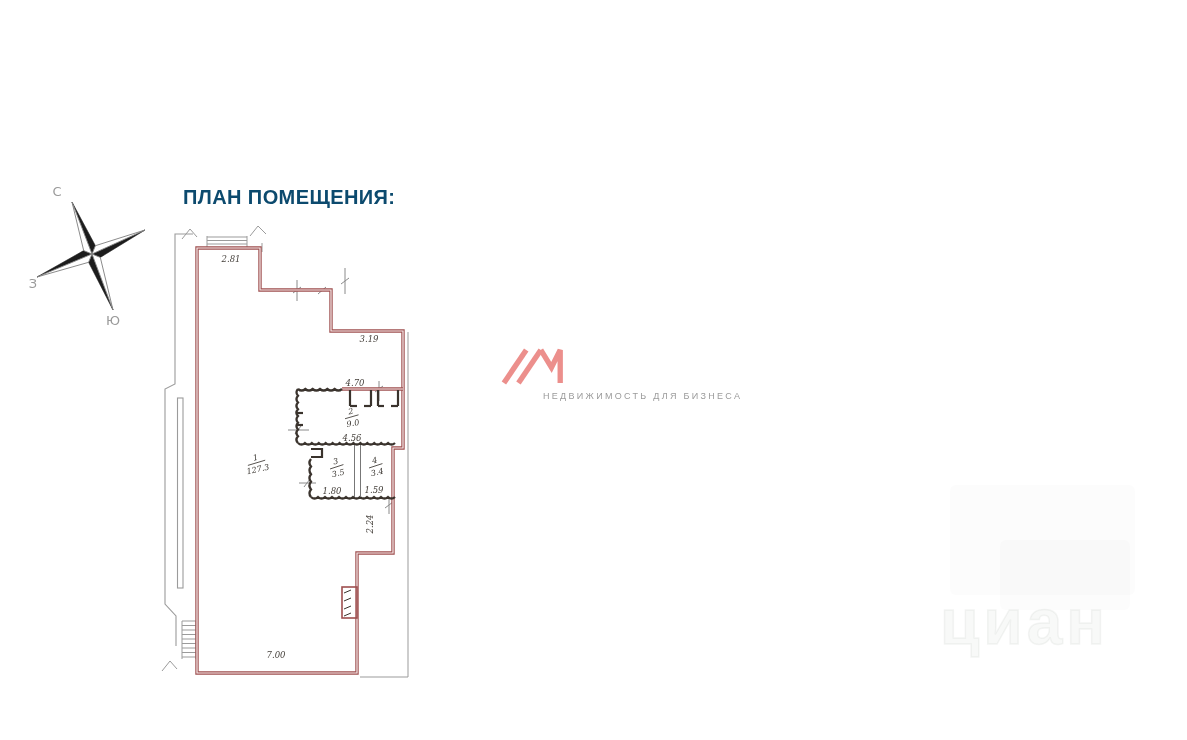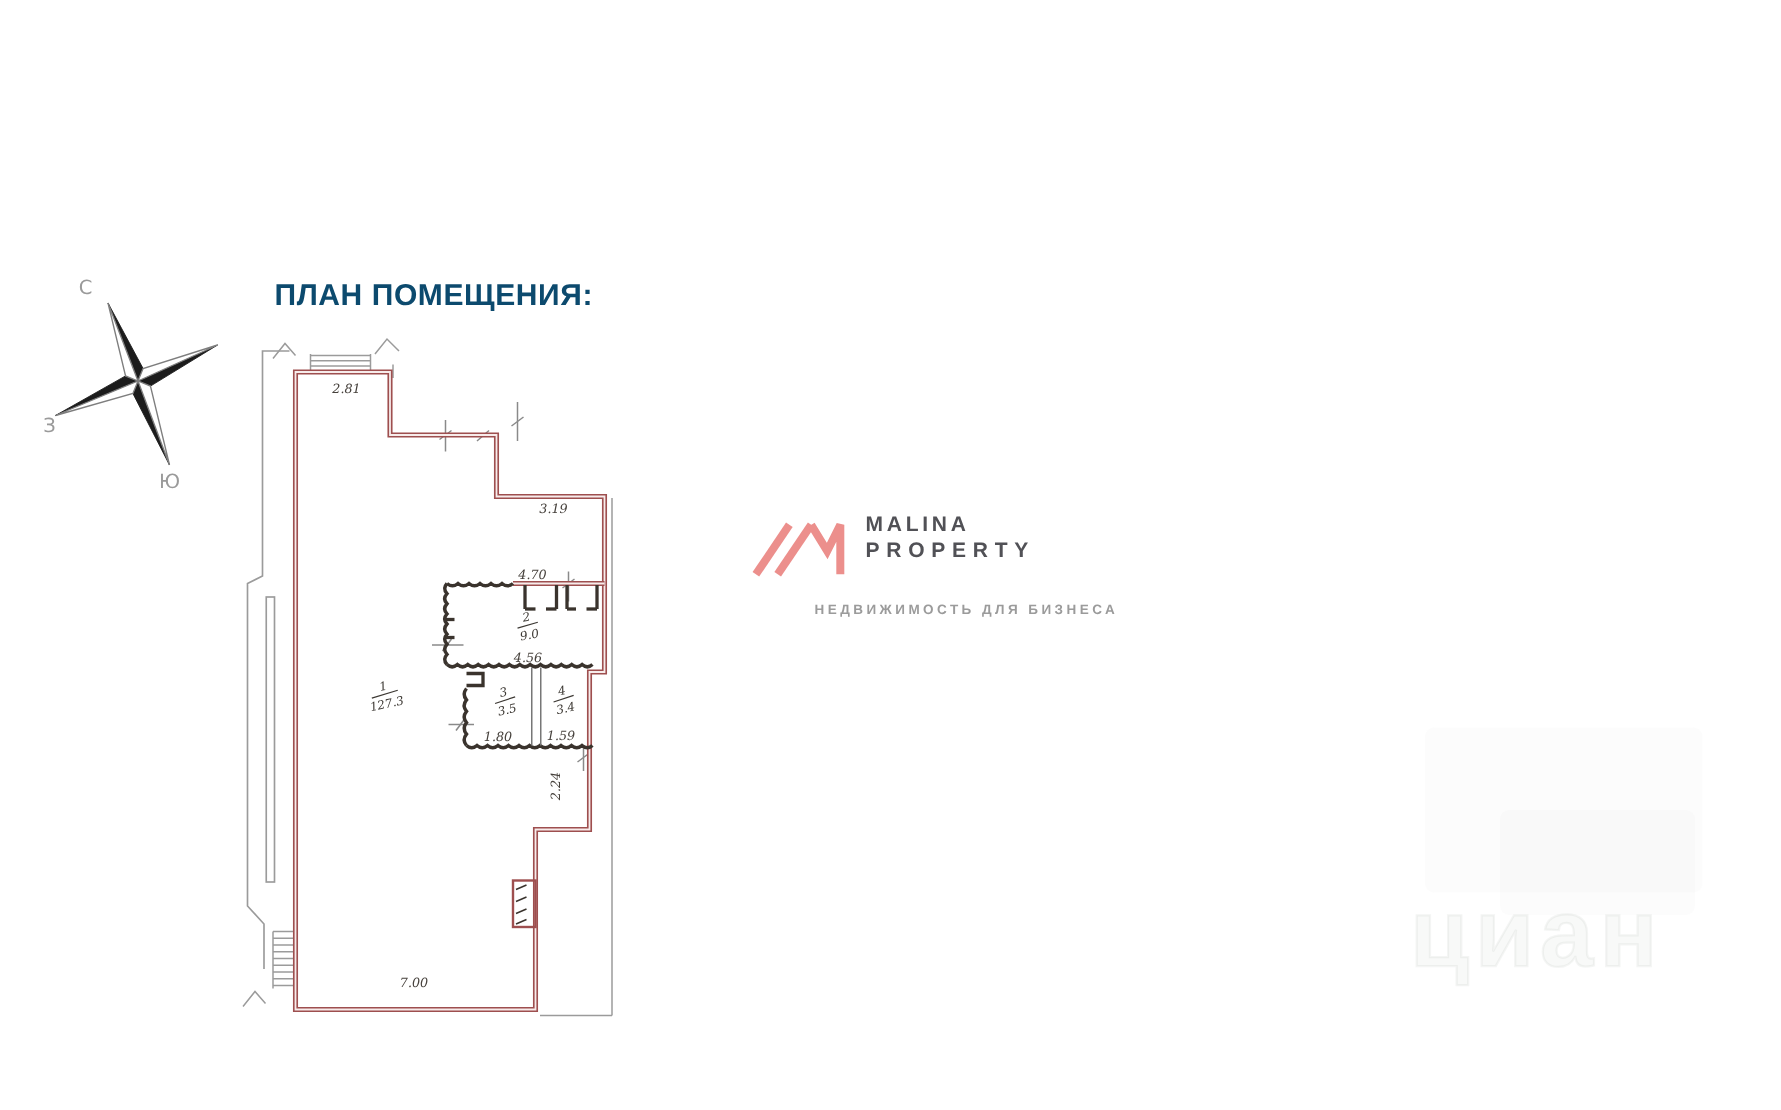--- a/index.html
+++ b/index.html
@@ -11,21 +11,21 @@
   .dim{font-size:8.5px;font-style:italic;fill:#46413c;}
   .rn{font-size:8px;font-style:italic;fill:#3c3833;}
   .ra{font-size:8px;font-style:italic;fill:#3c3833;}
   .compass-label{font-family:"DejaVu Sans",sans-serif;font-size:13px;fill:#9a9a9a;}
   
   .logo{position:absolute;left:501px;top:341px;width:200px;}
   .logo-row{display:flex;align-items:flex-start;}
   .logo-names{margin-left:10px;color:#515156;font-weight:700;}
   .logo-line1{font-size:14px;letter-spacing:2.5px;line-height:17px;}
   .logo-line2{font-size:14px;letter-spacing:4.5px;line-height:17px;}
-  .logo-tagline{margin-top:15px;font-size:9px;font-weight:700;letter-spacing:2.3px;
+  .logo-tagline{margin-top:5px;font-size:9px;font-weight:400;letter-spacing:2.3px;
                 color:#9b9b9b;white-space:nowrap;padding-left:42px;}
   
   .ghost-block{position:absolute;background:rgba(188,194,188,0.05);border-radius:6px;}
   .ghost-text{position:absolute;left:940px;top:585px;font-size:64px;font-weight:700;
               letter-spacing:4px;color:rgba(160,166,160,0.07);
               -webkit-text-stroke:1.5px rgba(152,158,152,0.10);}
 </style>
 </head>
 <body>
 
@@ -188,24 +188,20 @@
   
   <div class="logo">
     <div class="logo-row">
       <svg width="66" height="45" viewBox="0 0 68 46">
         <g stroke="#ec8f8c" stroke-width="5.5" fill="none">
           <line x1="3" y1="43" x2="26" y2="9"></line>
           <line x1="18" y1="43" x2="41" y2="9"></line>
           <polyline points="41,9 52,27 61,9 61,43"></polyline>
         </g>
       </svg>
-      <div class="logo-names">
-        <div class="logo-line1">MALINA</div>
-        <div class="logo-line2">PROPERTY</div>
-      </div>
     </div>
     <div class="logo-tagline">НЕДВИЖИМОСТЬ ДЛЯ БИЗНЕСА</div>
   </div>
 
   
   <div class="ghost-block" style="left:950px;top:485px;width:185px;height:110px;"></div>
   <div class="ghost-block" style="left:1000px;top:540px;width:130px;height:70px;"></div>
   <div class="ghost-text">циан</div>
 
 </div>

